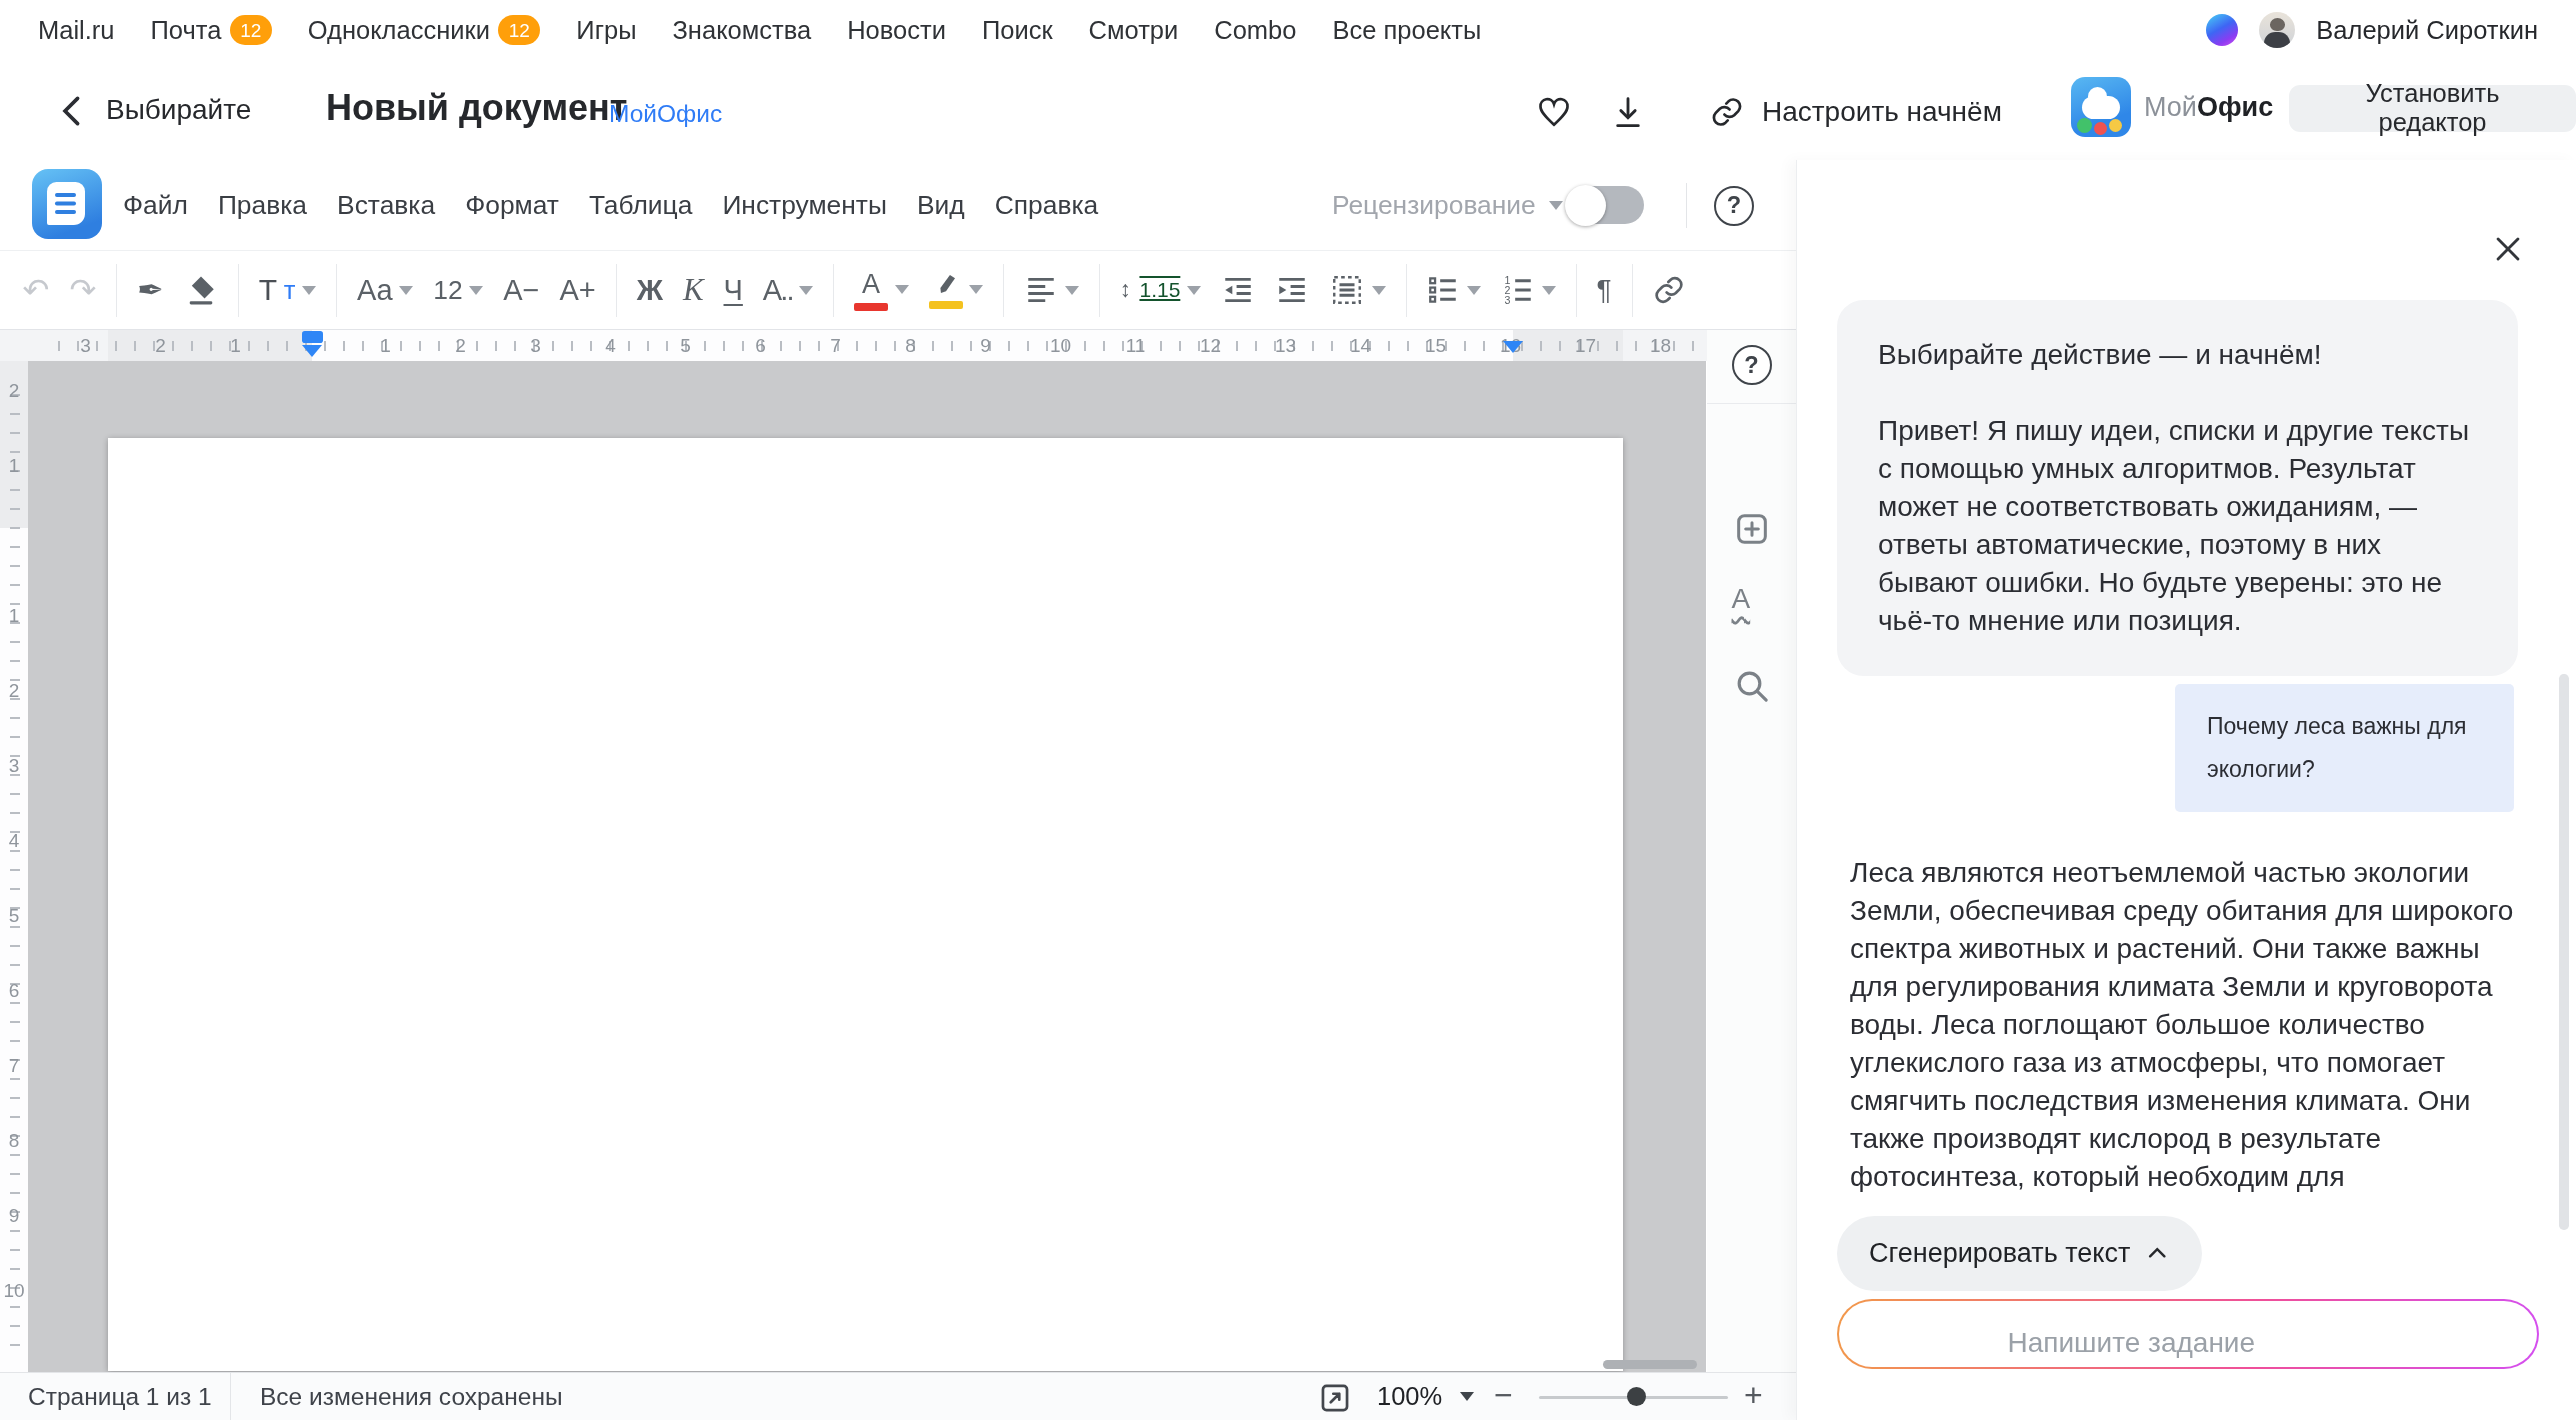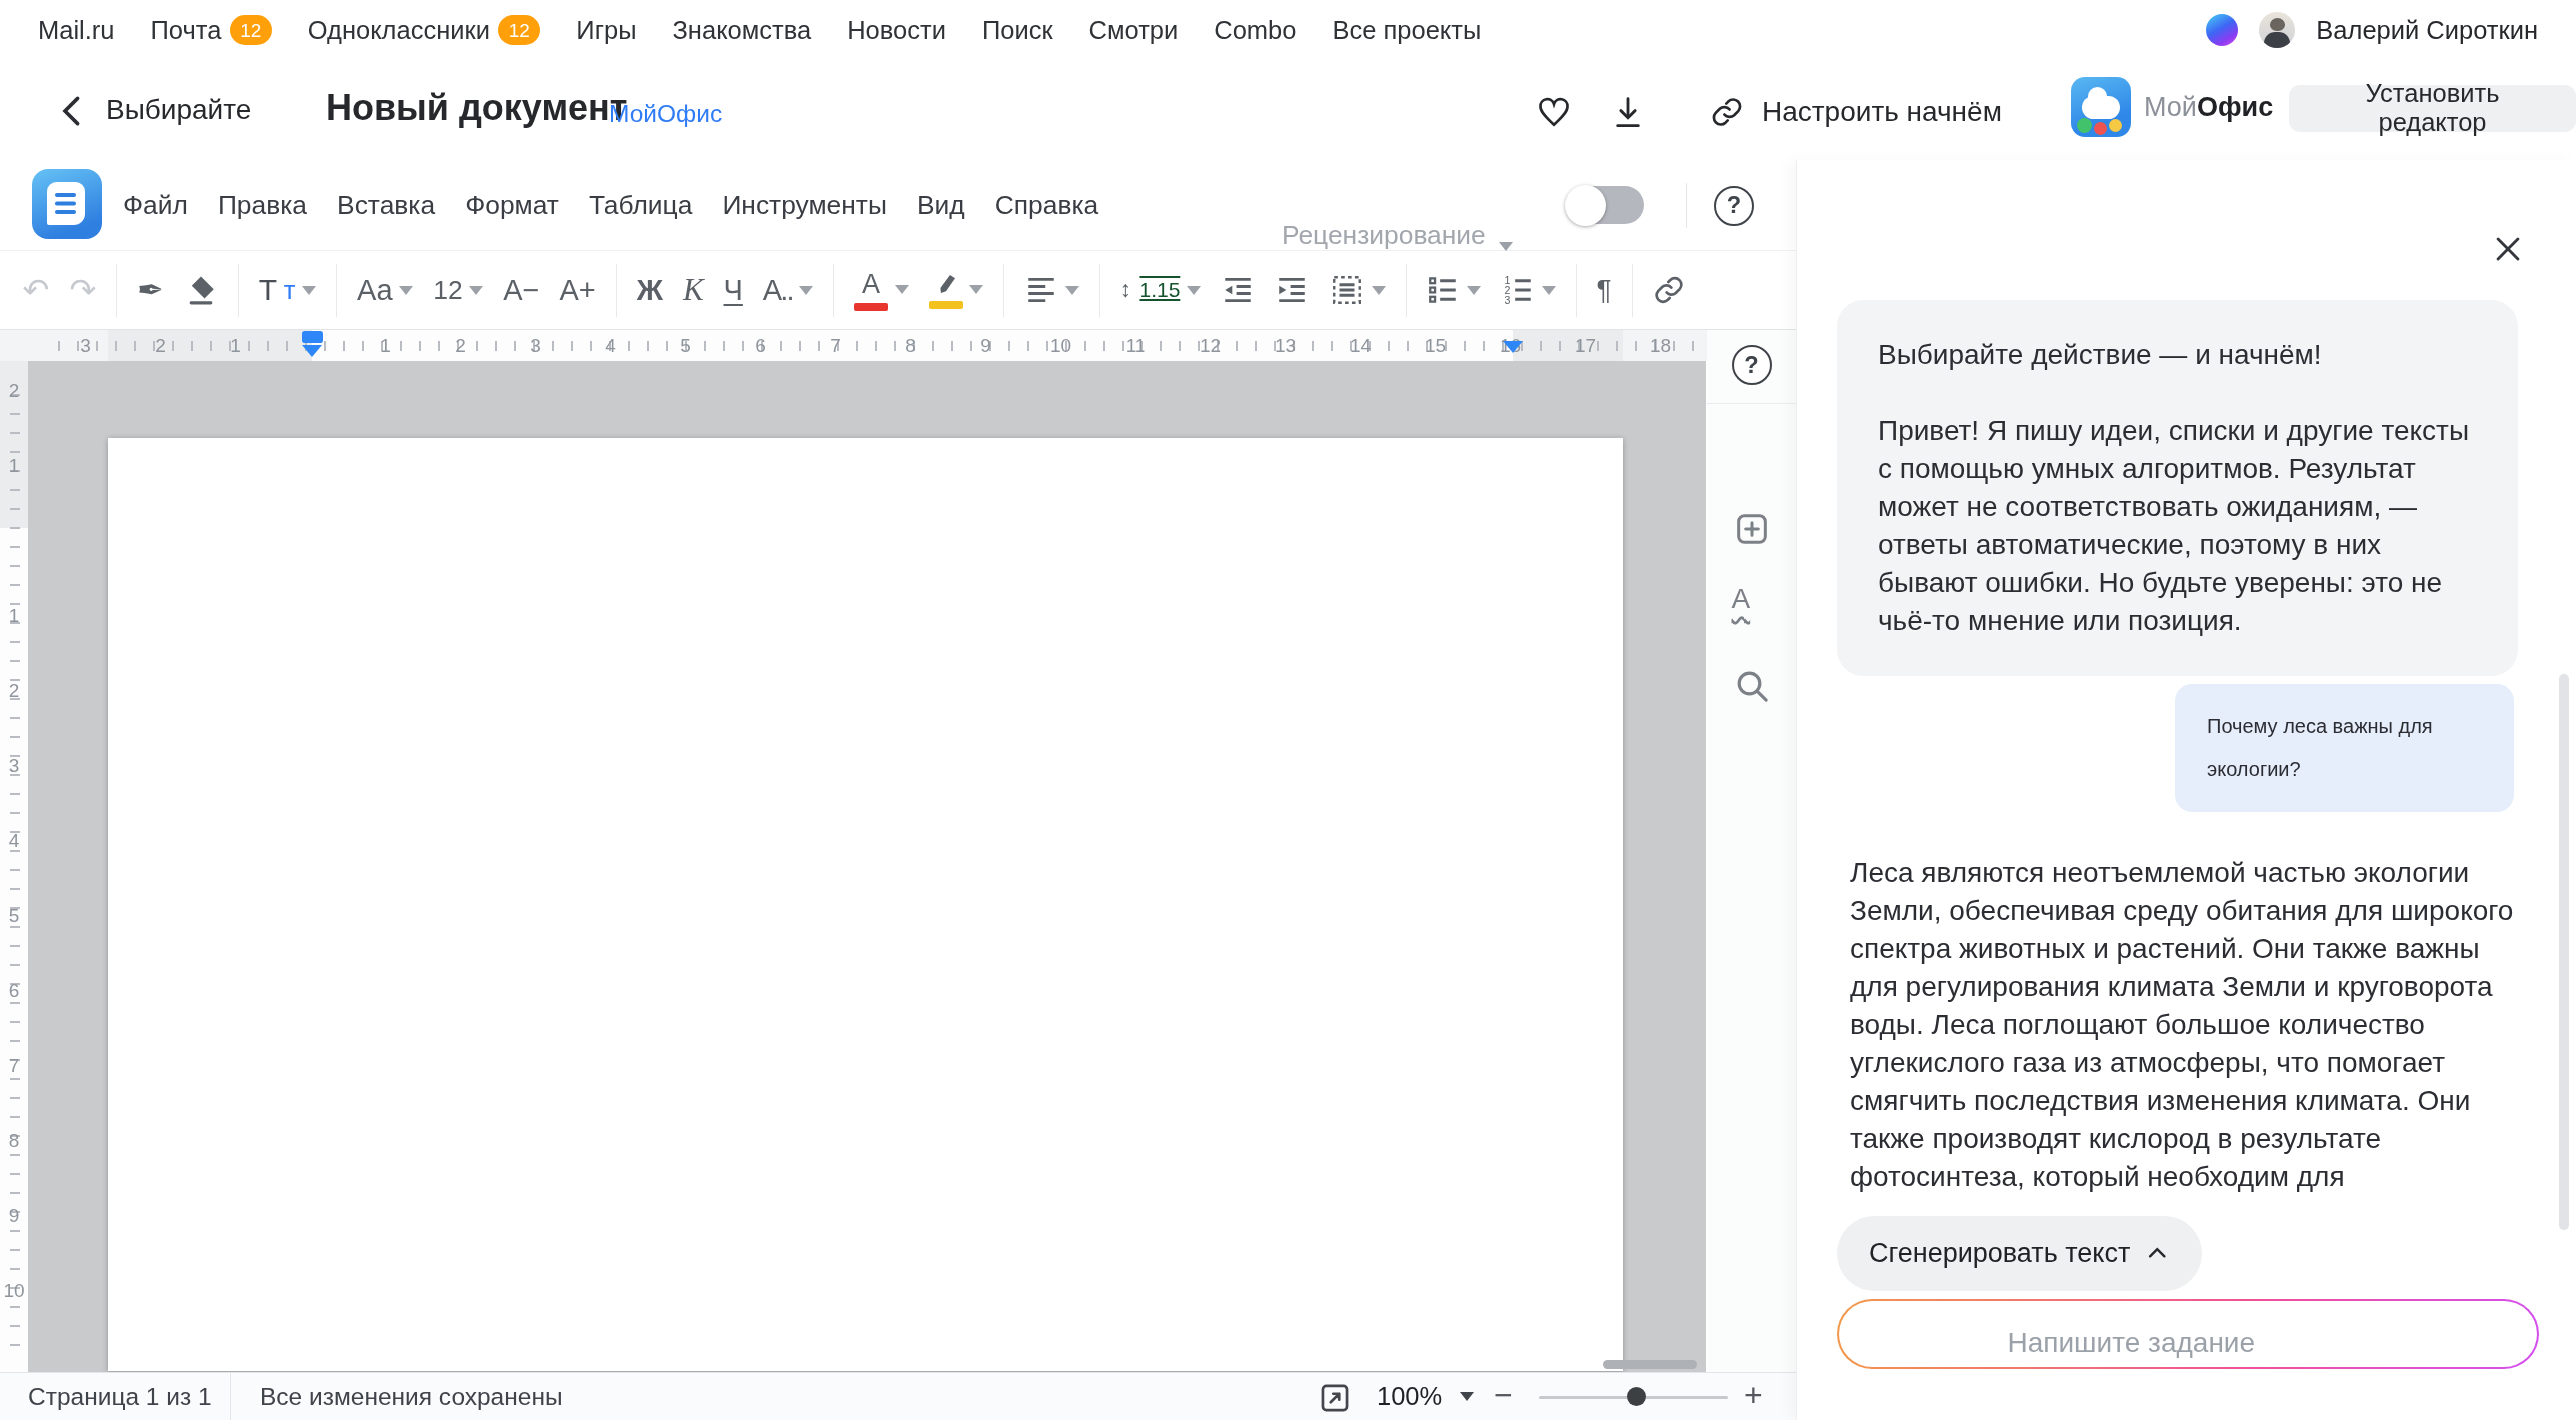--- a/index.html
+++ b/index.html
@@ -56,21 +56,21 @@
   .menubar { position:absolute; top:160px; left:0; width:1796px; height:91px; background:#fff;
              border-bottom:0.9px solid #eef0f2; }
   .appicon { position:absolute; left:32px; top:9.4px; width:70px; height:70px; border-radius:16px;
              background:linear-gradient(160deg,#66c2f5 0%,#2f7fe0 80%); }
   .appicon::before { content:""; position:absolute; left:15px; top:12.3px; width:38px; height:43px;
              background:#fff; border-radius:9.4px 9.4px 11.3px 1.9px; }
   .appicon::after { content:""; position:absolute; left:22.6px; top:23.6px; width:21px; height:3.8px;
              background:#2f7fe0; box-shadow:0 8.5px 0 #2f7fe0, 0 17px 0 #2f7fe0; border-radius:1.9px; }
   .menus { position:absolute; left:123px; top:0; height:91px; display:flex; align-items:center; gap:30px; }
   .menu-item { font-size:26.4px; color:#3a3e44; cursor:pointer; }
-  .review { position:absolute; left:1282px; top:0; height:91px; display:flex; align-items:flex-end; gap:13.2px;
+  .review { position:absolute; left:1332px; top:0; height:91px; display:flex; align-items:center; gap:13.2px;
             font-size:26.4px; color:#a2a6ad; cursor:pointer; }
   .caret-dn { width:0; height:0; border-left:7.5px solid transparent; border-right:7.5px solid transparent;
               border-top:9.4px solid #9ca1a8; }
   .toggle { position:absolute; left:1567px; top:26.4px; width:77px; height:38px; border-radius:19px;
             background:#b4b8be; cursor:pointer; }
   .toggle .knob { position:absolute; left:-1.9px; top:-1.9px; width:41px; height:41px; border-radius:50%;
             background:#fff; box-shadow:0 0.9px 3.8px rgba(0,0,0,.35); }
   .vdiv-menu { position:absolute; left:1686px; top:22.6px; width:0.9px; height:45px; background:#e3e5e8; }
   .helpbtn { width:40px; height:40px; border-radius:50%; border:2.8px solid #3f444a; color:#3f444a;
              display:grid; place-items:center; font-size:23.6px; font-weight:700; cursor:pointer; background:#fff; }
@@ -137,22 +137,22 @@
   .zknob { position:absolute; left:1627px; top:14px; width:19px; height:19px; border-radius:50%; background:#3c4043; cursor:pointer; }
   .zplus { position:absolute; left:1744px; top:3.8px; font-size:32px; color:#55595f; cursor:pointer; }
 
   
   .panel { position:absolute; top:160px; left:1796px; width:780px; height:1260px; background:#fff;
            border-left:0.9px solid #eceef0; box-shadow:-7.5px 0 13.2px rgba(0,0,0,.03); }
   .close { position:absolute; left:694px; top:72px; width:34px; height:34px; color:#33363b; cursor:pointer; }
   .bubble-bot { position:absolute; left:40px; top:140px; width:681px; background:#f3f4f6; border-radius:26.4px;
                 padding:36px 41px; font-size:28px; line-height:38px; color:#2b2d33; }
   .bubble-bot p + p { margin-top:38px; }
-  .bubble-user { position:absolute; right:62px; top:524px; max-width:339px; background:#e6edfb; border-radius:17px;
-                 padding:21px 32px; font-size:20px; line-height:43px; color:#2b2d33; }
+  .bubble-user { position:absolute; right:62px; top:524px; max-width:339px; background:#e6edfb; border-radius:5px;
+                 padding:21px 32px; font-size:23px; line-height:43px; color:#2b2d33; }
   .answer { position:absolute; left:53px; top:694px; width:671px; font-size:28px; line-height:38px; color:#2b2d33; }
   .pscroll { position:absolute; right:7.5px; top:514px; width:9.4px; height:556px; border-radius:4.7px; background:#e1e3e6; }
   .gen-pill { position:absolute; left:40px; top:1056px; height:75px; padding:0 32px; background:#eef0f2;
               border:none; border-radius:38px; display:flex; align-items:center; gap:15px;
               font-size:27px; color:#202226; cursor:pointer; font-family:inherit; }
   .ai-input { position:absolute; left:40px; top:1139px; width:702px; height:70px; border-radius:35px;
               border:2.8px solid transparent;
               background:linear-gradient(#fff,#fff) padding-box,
                          linear-gradient(100deg,#f2994a 0%,#ef4f9a 60%,#d44ff0 100%) border-box;
               display:flex; align-items:center; padding:0 24.5px; gap:13.2px;flex-direction:column; }

